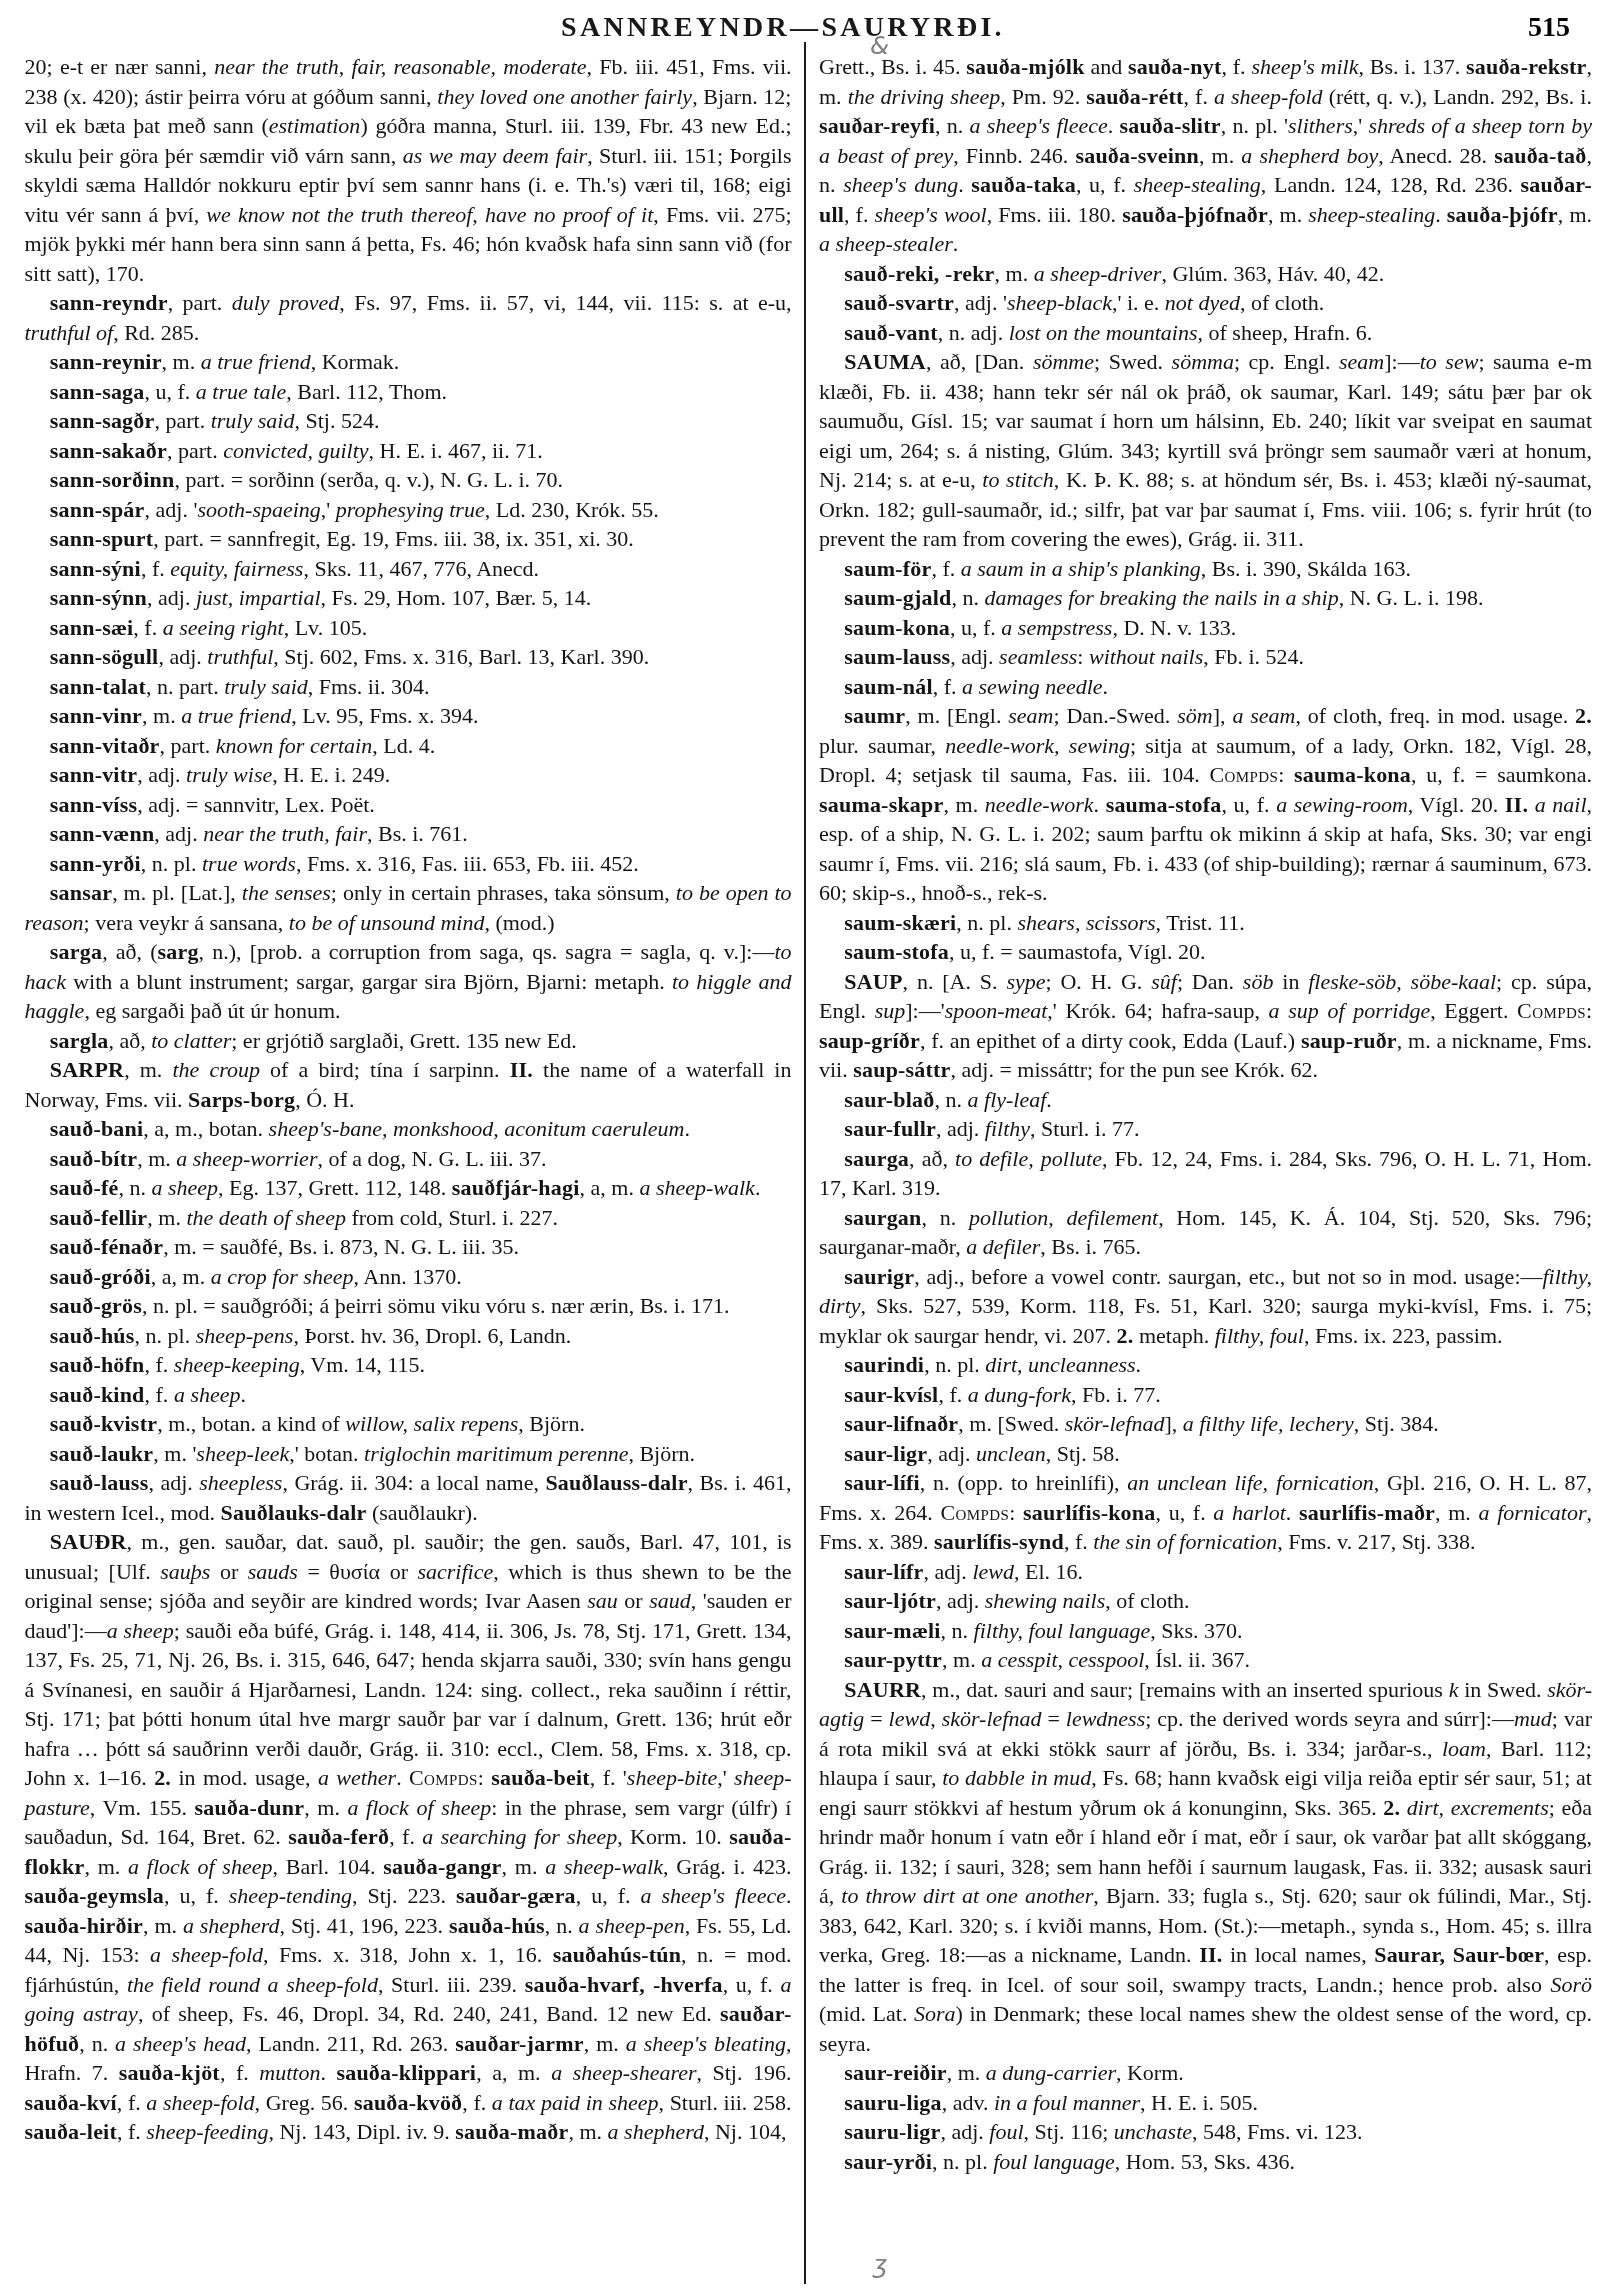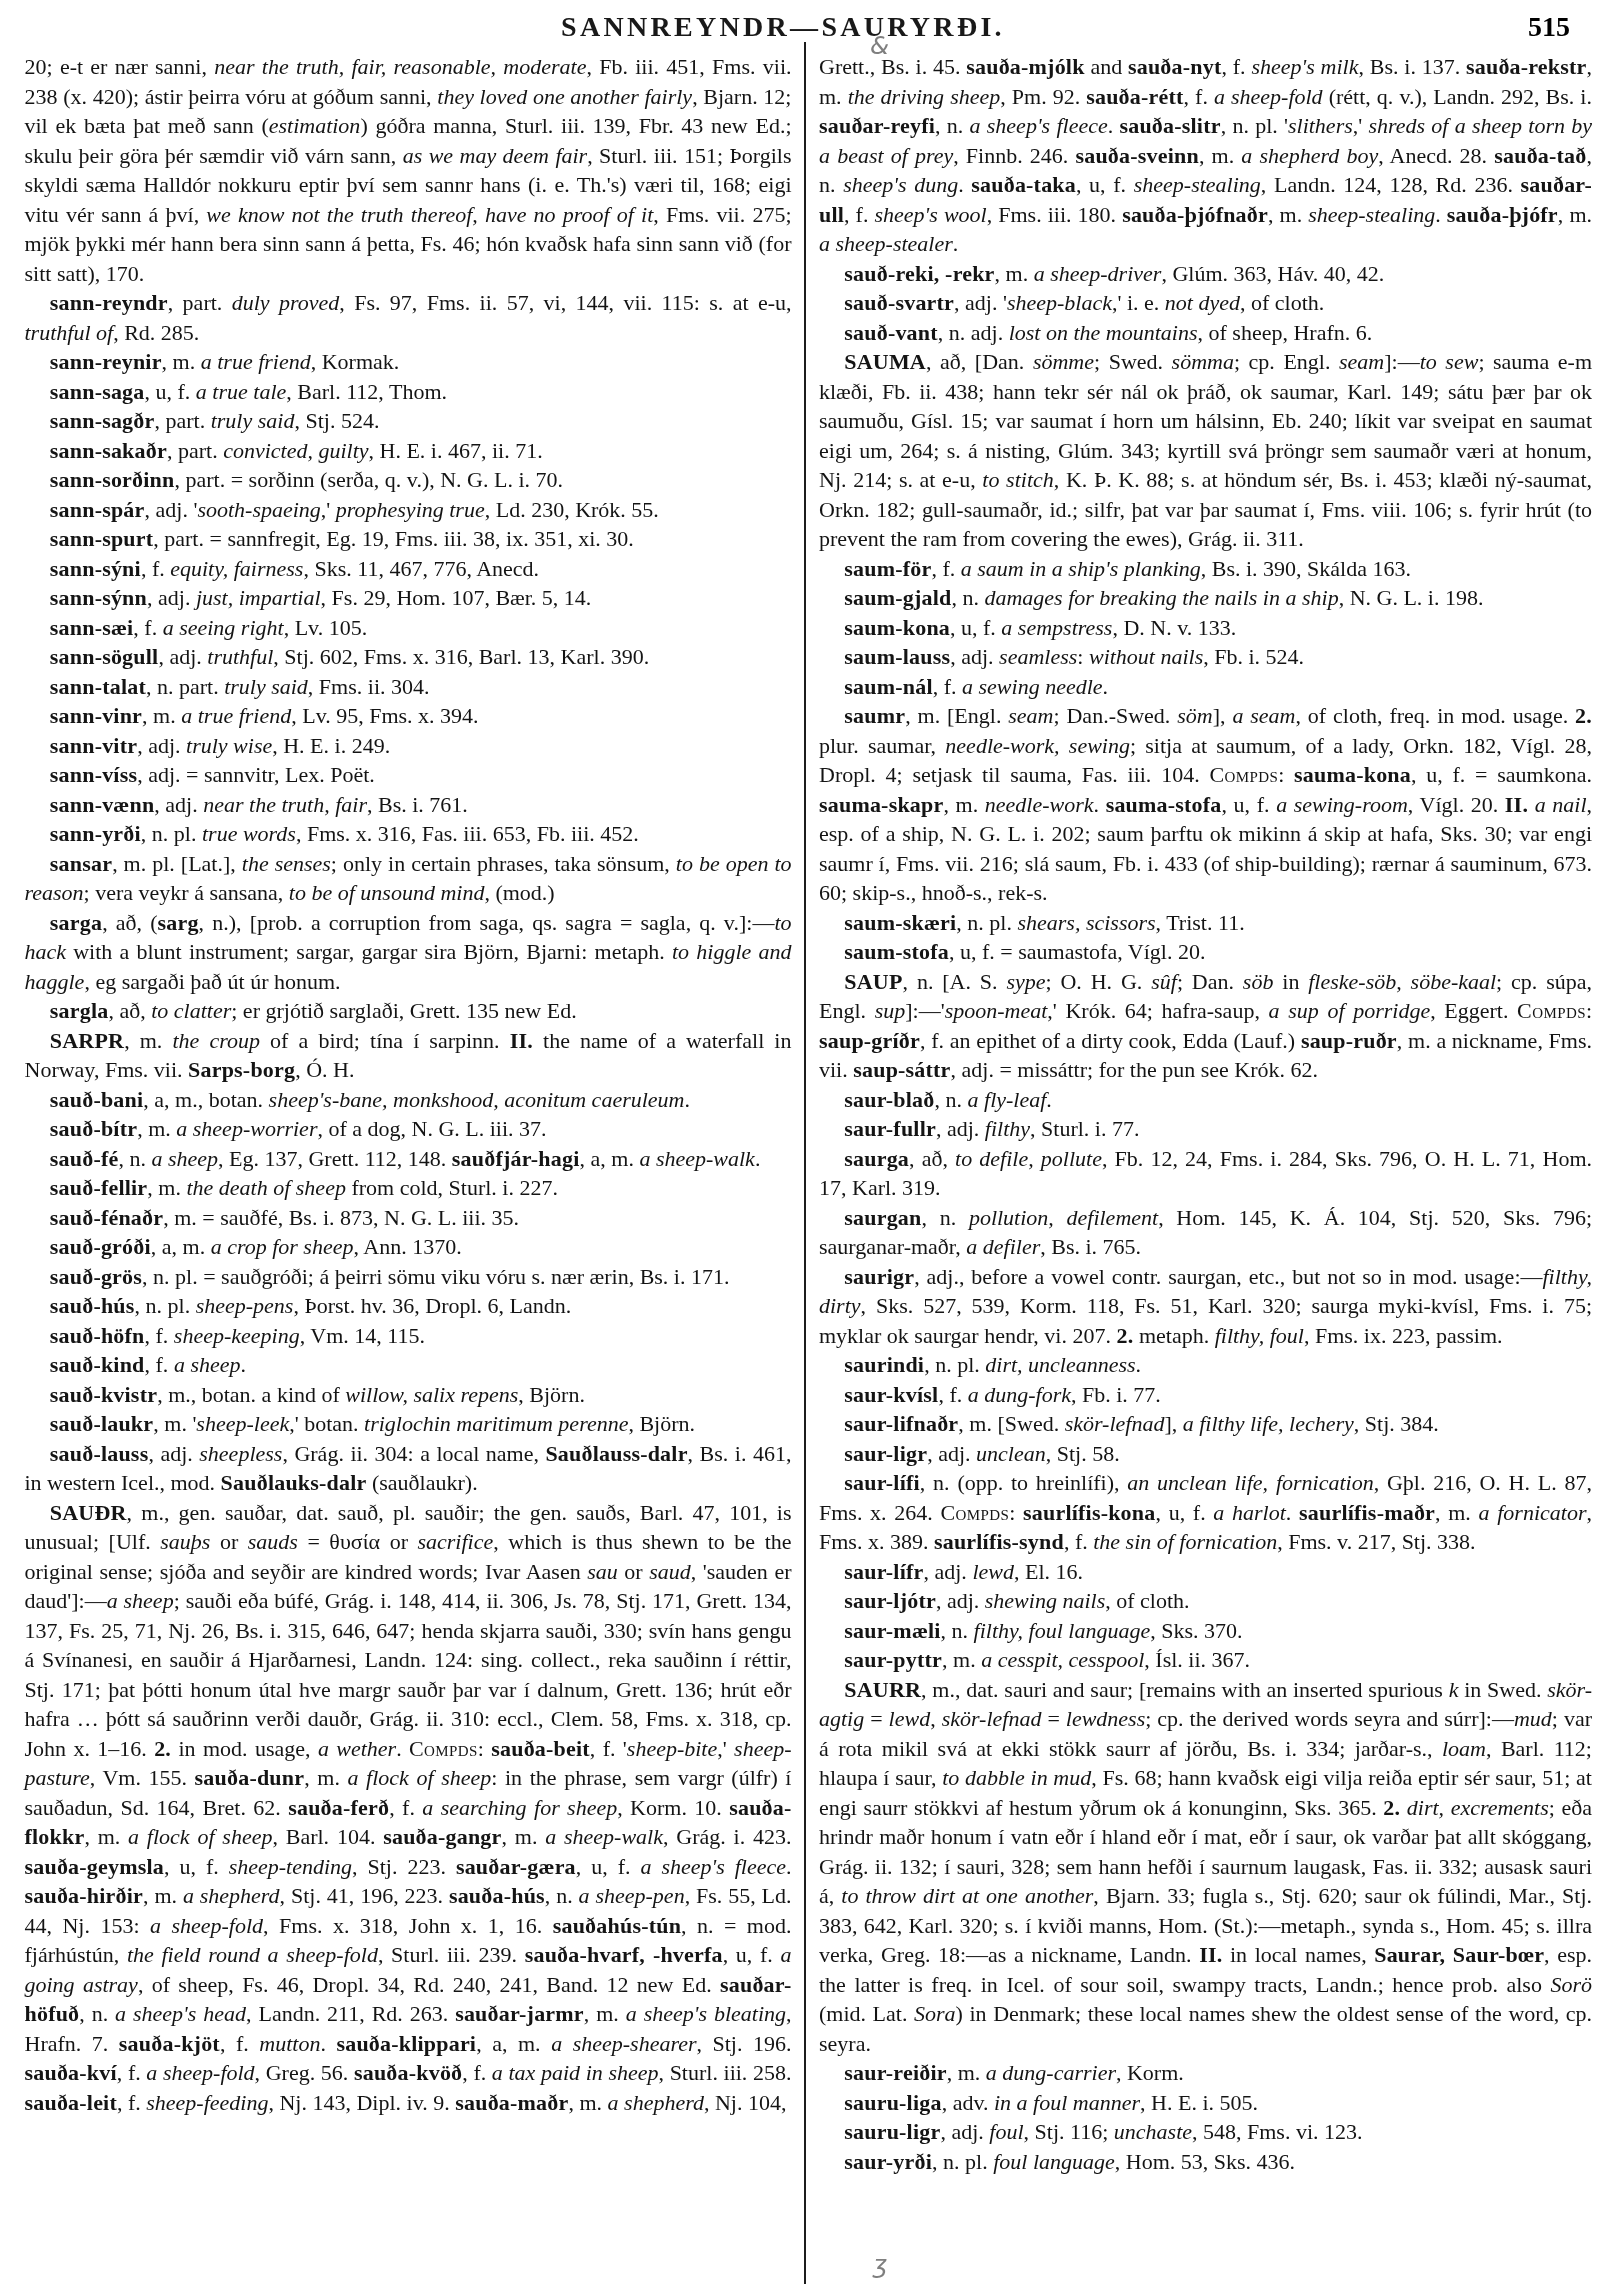--- a/index.html
+++ b/index.html
@@ -62,20 +62,21 @@
     <p class="para entry"><b>sann-sakaðr</b>, part. <i>convicted, guilty</i>, H. E. i. 467, ii. 71.</p>
     <p class="para entry"><b>sann-sorðinn</b>, part. = sorðinn (serða, q. v.), N. G. L. i. 70.</p>
     <p class="para entry"><b>sann-spár</b>, adj. '<i>sooth-spaeing</i>,' <i>prophesying true</i>, Ld. 230, Krók. 55.</p>
     <p class="para entry"><b>sann-spurt</b>, part. = sannfregit, Eg. 19, Fms. iii. 38, ix. 351, xi. 30.</p>
     <p class="para entry"><b>sann-sýni</b>, f. <i>equity, fairness</i>, Sks. 11, 467, 776, Anecd.</p>
     <p class="para entry"><b>sann-sýnn</b>, adj. <i>just, impartial</i>, Fs. 29, Hom. 107, Bær. 5, 14.</p>
     <p class="para entry"><b>sann-sæi</b>, f. <i>a seeing right</i>, Lv. 105.</p>
     <p class="para entry"><b>sann-sögull</b>, adj. <i>truthful</i>, Stj. 602, Fms. x. 316, Barl. 13, Karl. 390.</p>
     <p class="para entry"><b>sann-talat</b>, n. part. <i>truly said</i>, Fms. ii. 304.</p>
     <p class="para entry"><b>sann-vinr</b>, m. <i>a true friend</i>, Lv. 95, Fms. x. 394.</p>
+    <p class="para entry"><b>sann-vitaðr</b>, part. <i>known for certain</i>, Ld. 4.</p>
     <p class="para entry"><b>sann-vitr</b>, adj. <i>truly wise</i>, H. E. i. 249.</p>
     <p class="para entry"><b>sann-víss</b>, adj. = sannvitr, Lex. Poët.</p>
     <p class="para entry"><b>sann-vænn</b>, adj. <i>near the truth, fair</i>, Bs. i. 761.</p>
     <p class="para entry"><b>sann-yrði</b>, n. pl. <i>true words</i>, Fms. x. 316, Fas. iii. 653, Fb. iii. 452.</p>
     <p class="para entry"><b>sansar</b>, m. pl. [Lat.], <i>the senses</i>; only in certain phrases, taka sönsum, <i>to be open to reason</i>; vera veykr á sansana, <i>to be of unsound mind</i>, (mod.)</p>
     <p class="para entry"><b>sarga</b>, að, (<b>sarg</b>, n.), [prob. a corruption from saga, qs. sagra = sagla, q. v.]:—<i>to hack</i> with a blunt instrument; sargar, gargar sira Björn, Bjarni: metaph. <i>to higgle and haggle</i>, eg sargaði það út úr honum.</p>
     <p class="para entry"><b>sargla</b>, að, <i>to clatter</i>; er grjótið sarglaði, Grett. 135 new Ed.</p>
     <p class="para entry"><b>SARPR</b>, m. <i>the croup</i> of a bird; tína í sarpinn. <b>II.</b> the name of a waterfall in Norway, Fms. vii. <b>Sarps-borg</b>, Ó. H.</p>
     <p class="para entry"><b>sauð-bani</b>, a, m., botan. <i>sheep's-bane, monkshood, aconitum caeruleum</i>.</p>
     <p class="para entry"><b>sauð-bítr</b>, m. <i>a sheep-worrier</i>, of a dog, N. G. L. iii. 37.</p>

